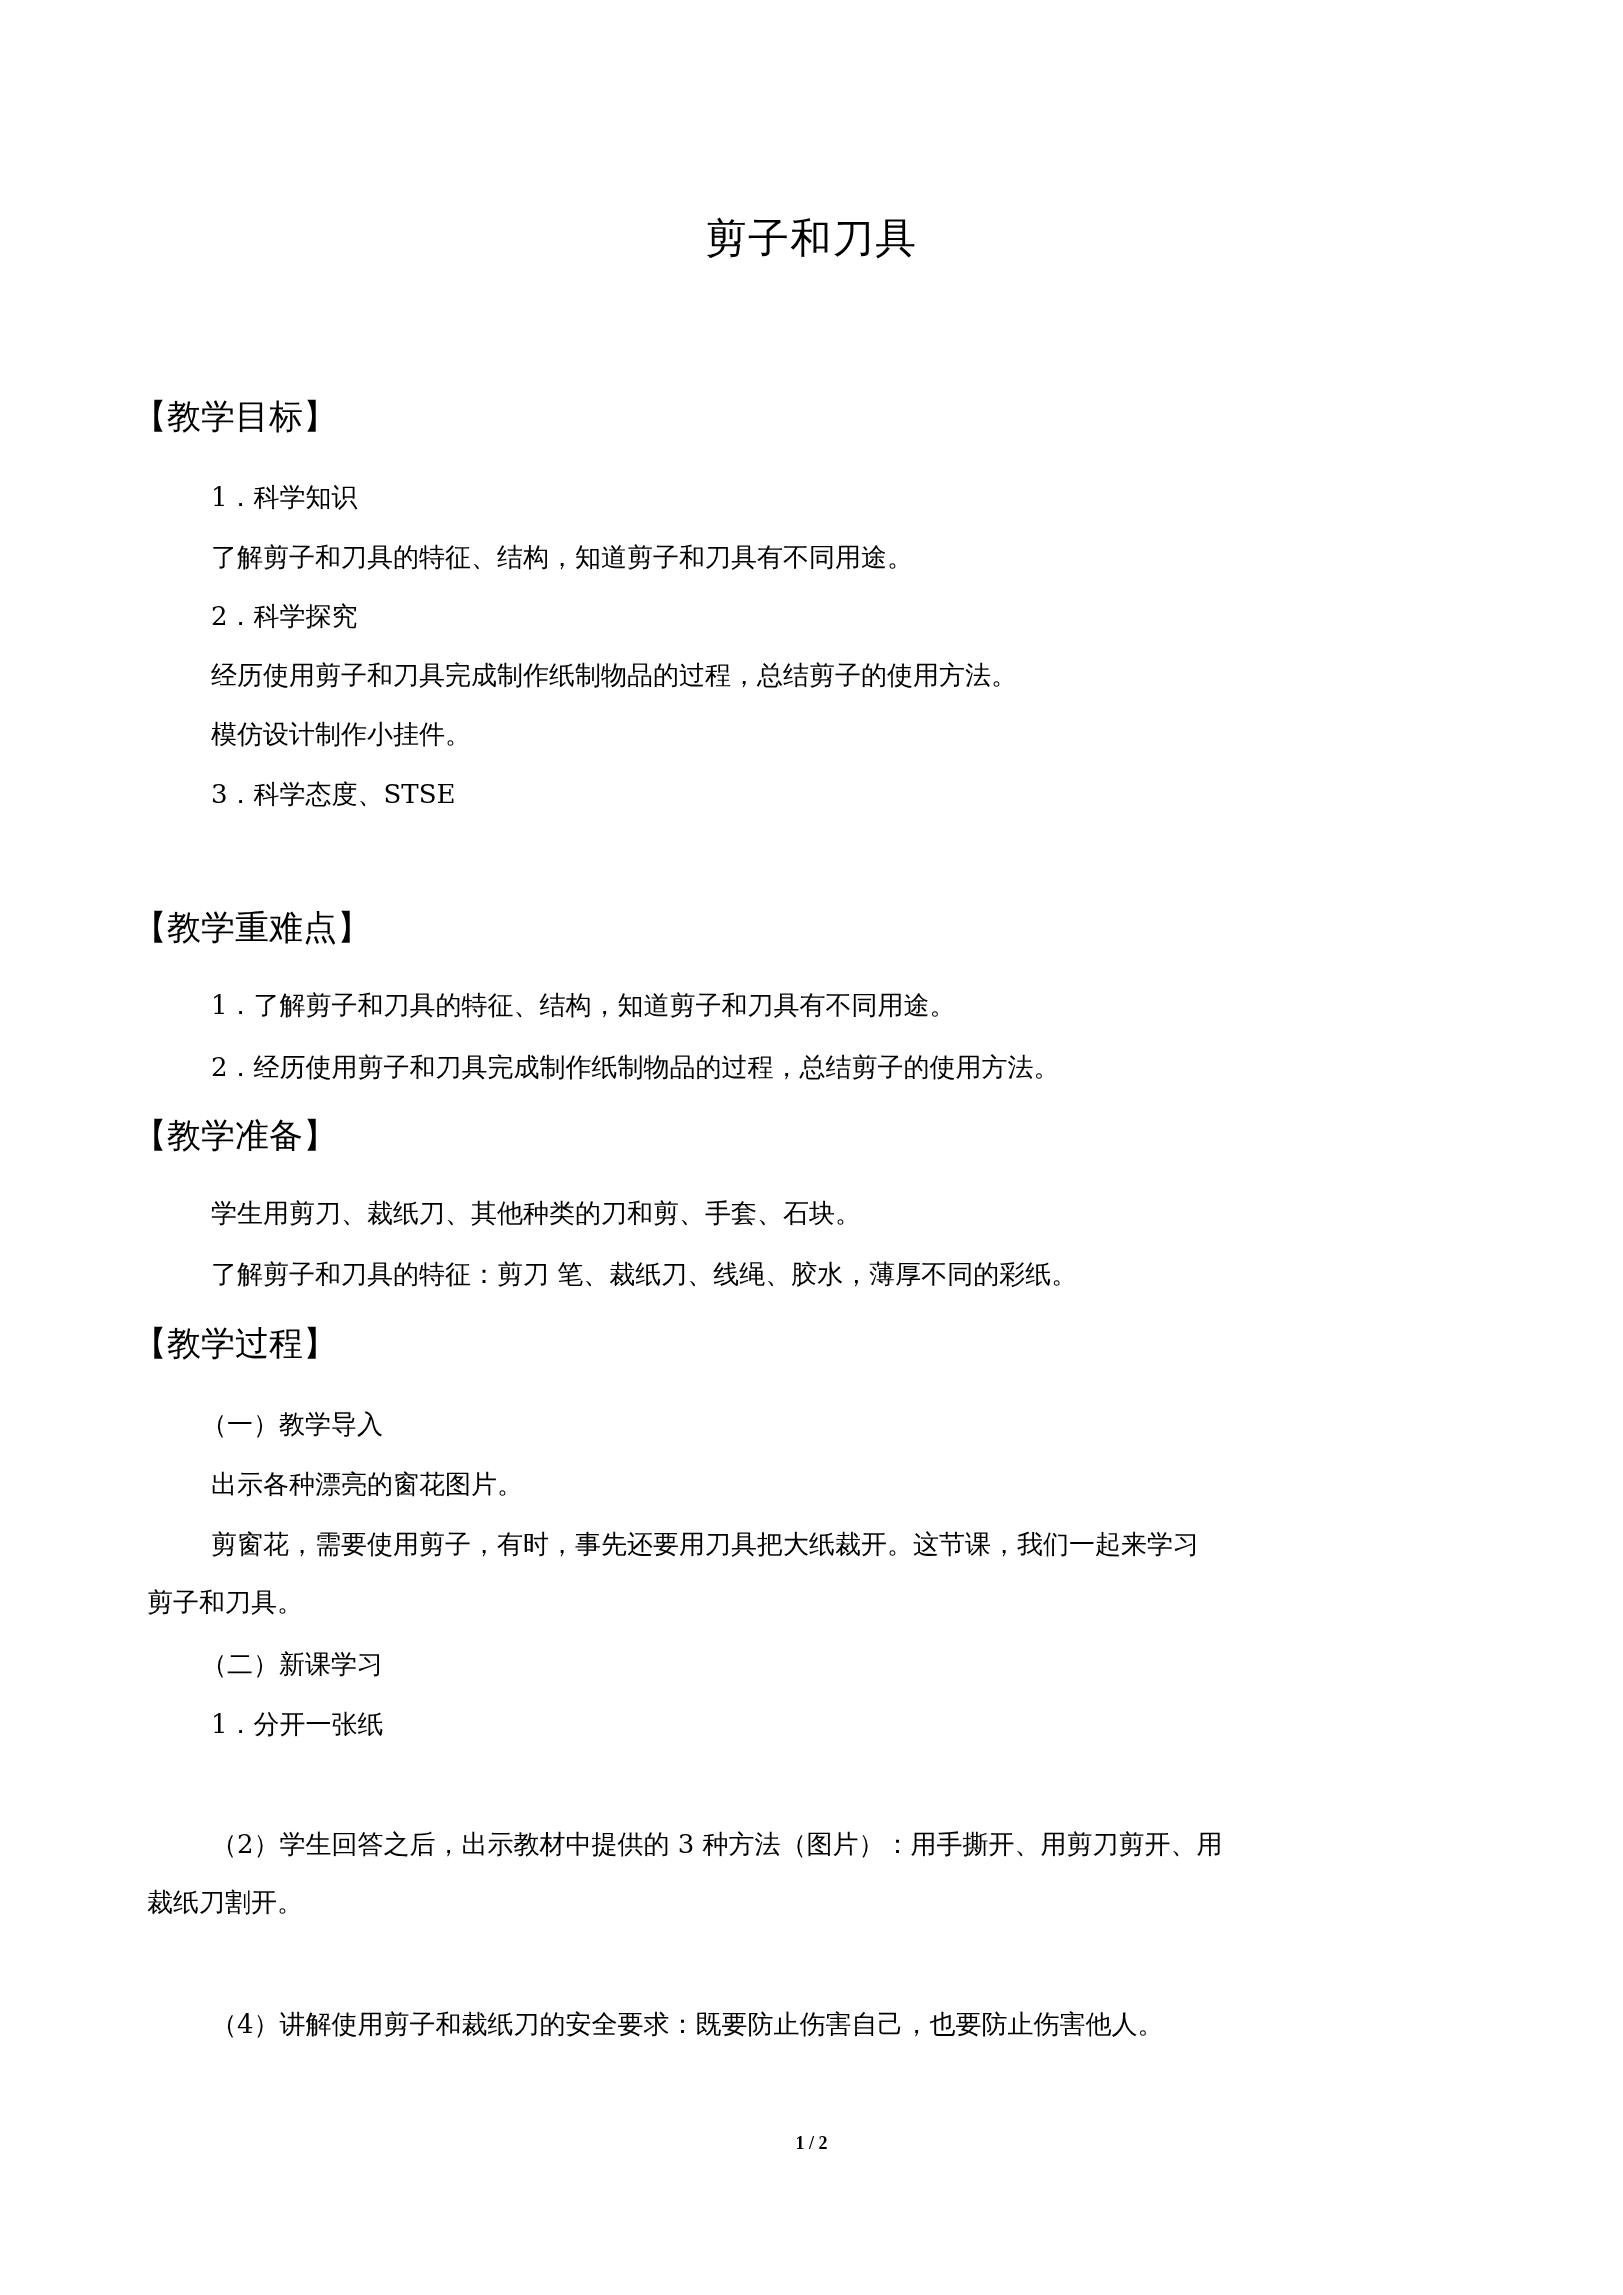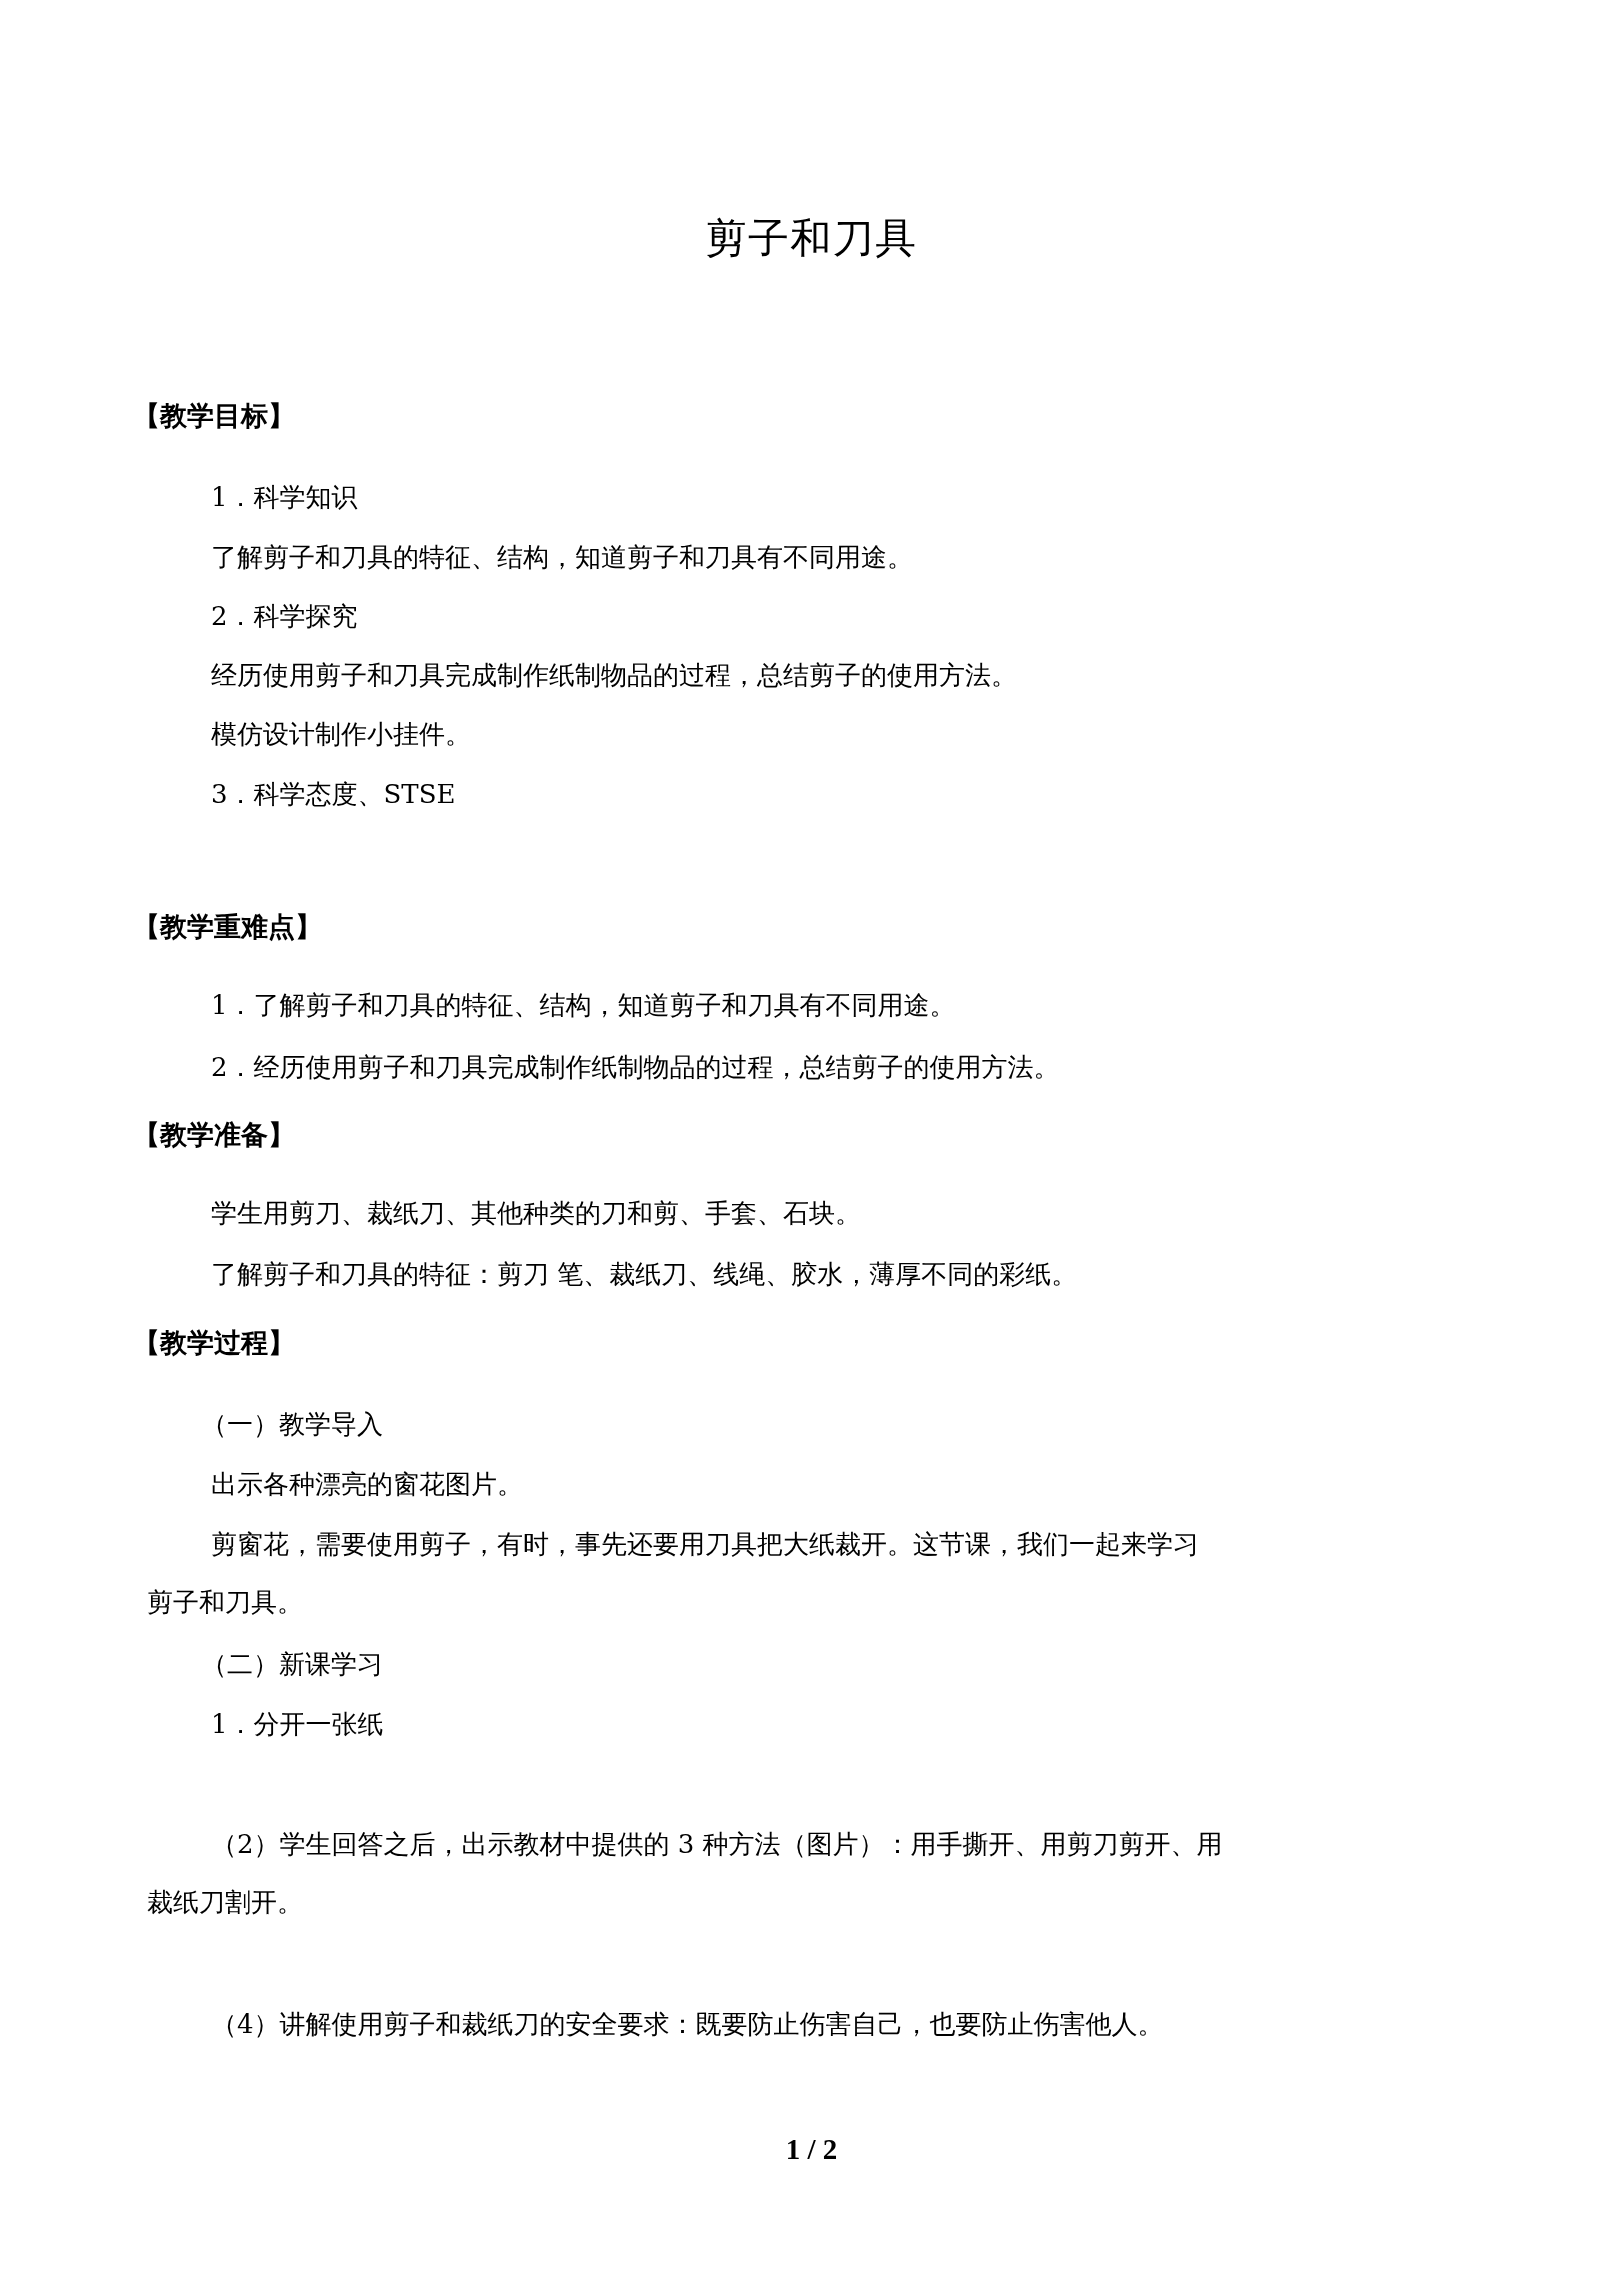--- a/index.html
+++ b/index.html
@@ -3,23 +3,23 @@
 <meta charset="utf-8">
 <style>
   html, body { margin: 0; padding: 0; background: #ffffff; }
   body { width: 1623px; height: 2295px; position: relative; overflow: hidden;
          font-family: "DejaVu Serif", "Liberation Serif", serif; color: #000; }
   .page { position: absolute; left: 0; top: 0; width: 1623px; height: 2295px; }
   .title { position: absolute; top: 211px; left: 0; width: 1623px; text-align: center;
            font-size: 41px; font-weight: normal; letter-spacing: 1.4px; }
   .line { position: absolute; left: 147px; width: 1336px; font-size: 26px; line-height: 41px; white-space: nowrap; }
   .indent { left: 211px; }
-  .heading { position: absolute; left: 133px; font-size: 27px; font-weight: bold; line-height: 44px; white-space: nowrap; }
+  .heading { position: absolute; left: 133px; font-size: 34px; font-weight: normal; line-height: 44px; white-space: nowrap; }
   .pagenum { position: absolute; top: 2133px; left: 0; width: 1623px; text-align: center;
-             font-family: "Liberation Serif", serif; font-weight: bold; font-size: 29px; }
+             font-family: "Liberation Serif", serif; font-weight: bold; font-size: 18px; }
 </style>
 </head>
 <body>
 
 <div class="page">
   <div class="title">剪子和刀具</div>
 
   <div class="heading" style="top:394px">【教学目标】</div>
   <div class="line indent" style="top:477px">1．科学知识</div>
   <div class="line indent" style="top:537px">了解剪子和刀具的特征、结构，知道剪子和刀具有不同用途。</div>

